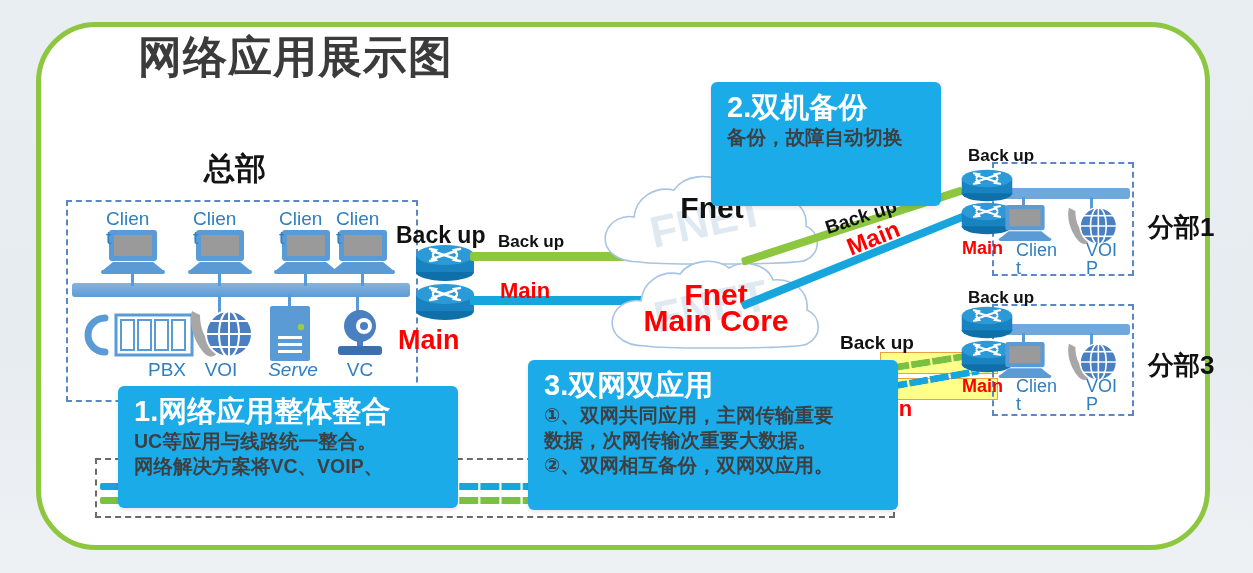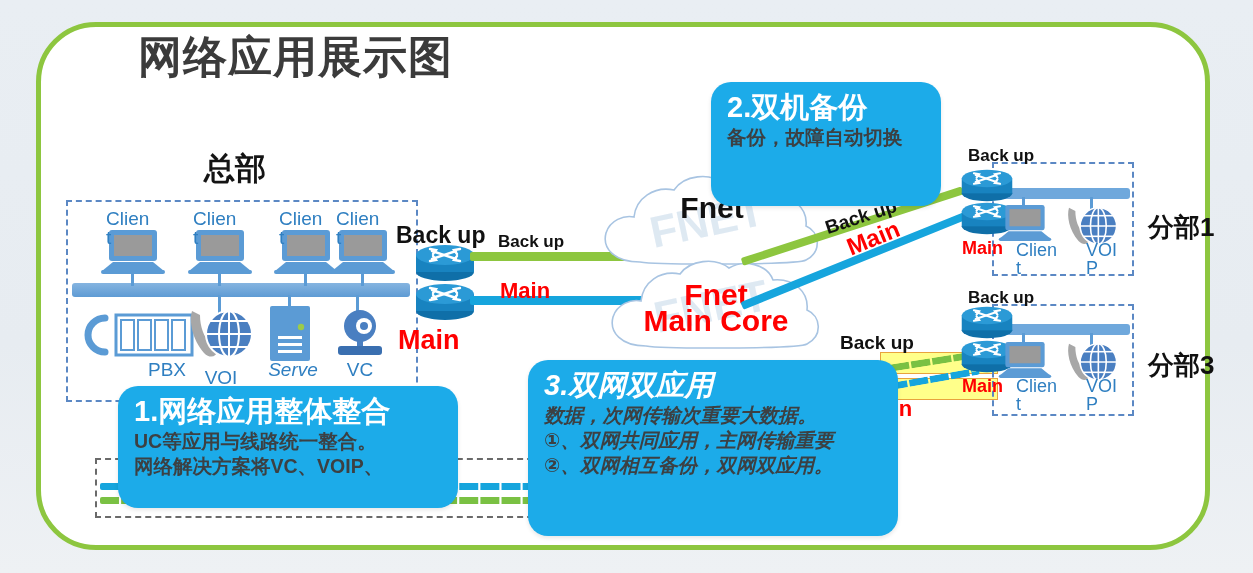--- a/index.html
+++ b/index.html
@@ -83,21 +83,21 @@
   
   .cloud-wrap { position: absolute; }
   .cloud-text {
     position: absolute; width: 100%; text-align: center;
     font-weight: bold; line-height: 1.05; white-space: pre-line;
   }
   
   .callout {
     position: absolute;
     background: #1cabe9;
-    border-radius: 20px;
+    border-radius: 6px;
     box-sizing: border-box;
     padding: 9px 16px 12px 16px;
     box-shadow: 0 2px 4px rgba(0,0,0,0.10);
   }
   .callout .c-title {
     color: #ffffff; font-weight: bold; font-size: 29px;
     line-height: 1.12; letter-spacing: 0px; white-space: nowrap;
   }
   .callout .c-body {
     color: #3c4043; font-weight: bold; font-size: 19.5px;
@@ -203,21 +203,21 @@
       <g stroke="#ffffff" stroke-width="2" fill="none">
         <ellipse cx="43" cy="29" rx="23" ry="23"></ellipse>
         <ellipse cx="43" cy="29" rx="10" ry="23"></ellipse>
         <line x1="20" y1="29" x2="66" y2="29"></line>
         <line x1="24" y1="16" x2="62" y2="16"></line>
         <line x1="24" y1="42" x2="62" y2="42"></line>
         <line x1="43" y1="6" x2="43" y2="52"></line>
       </g>
     </svg>
   </div>
-  <div class="dev-label" style="left:191px; top:368px; width:60px;">VOI</div>
+  <div class="dev-label" style="left:191px; top:360px; width:60px;">VOI</div>
 
   <div class="stub" style="left:288px; top:295px; height:12px;"></div>
   <div class="svg-abs" style="left:268px; top:305px;">
     <svg width="44" height="57" viewBox="0 0 44 57">
       <rect x="2" y="1" width="40" height="55" rx="2" fill="#5b9bd5"></rect>
       <circle cx="33" cy="22" r="3.2" fill="#9ccb4a"></circle>
       <rect x="10" y="31" width="24" height="3" fill="#ffffff"></rect>
       <rect x="10" y="38" width="24" height="3" fill="#ffffff"></rect>
       <rect x="10" y="45" width="24" height="3" fill="#ffffff"></rect>
     </svg>
@@ -449,22 +449,22 @@
     </div>
   </div>
 
   <div class="callout" style="left:711px; top:82px; width:230px; height:124px;">
     <div class="c-title">2.双机备份</div>
     <div class="c-body">
       <div>备份，故障自动切换</div>
     </div>
   </div>
 
-  <div class="callout" style="left:528px; top:360px; width:370px; height:176px;font-style:italic;">
+  <div class="callout" style="left:528px; top:360px; width:370px; height:150px;">
     <div class="c-title">3.双网双应用</div>
     <div class="c-body">
+      <div>①、双网共同应用，主网传输重要</div>
       <div>数据，次网传输次重要大数据。</div>
-      <div>①、双网共同应用，主网传输重要</div>
       <div>②、双网相互备份，双网双应用。</div>
     </div>
   </div>
 
 </div>
 
 </body></html>

